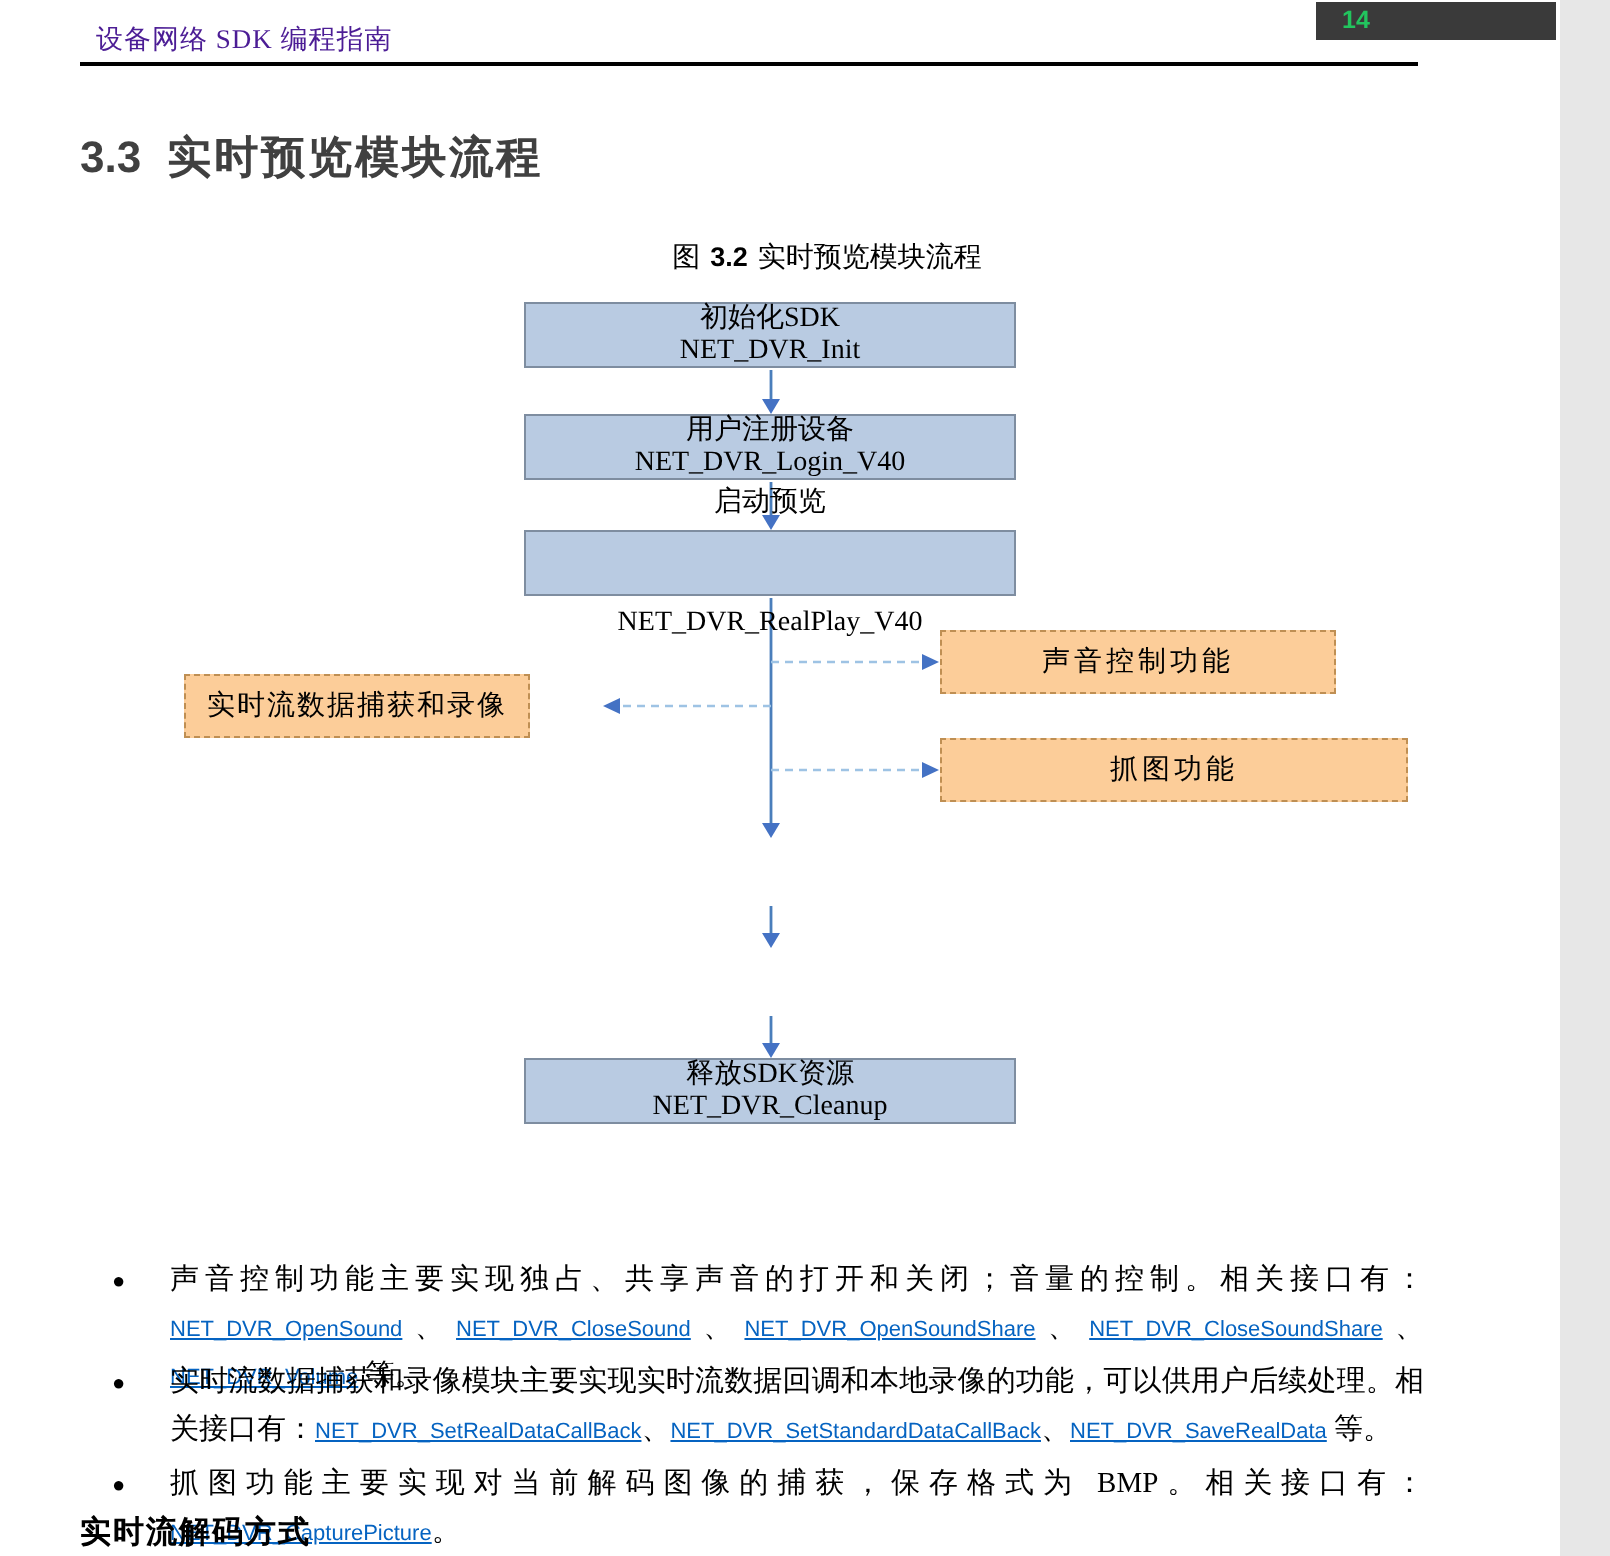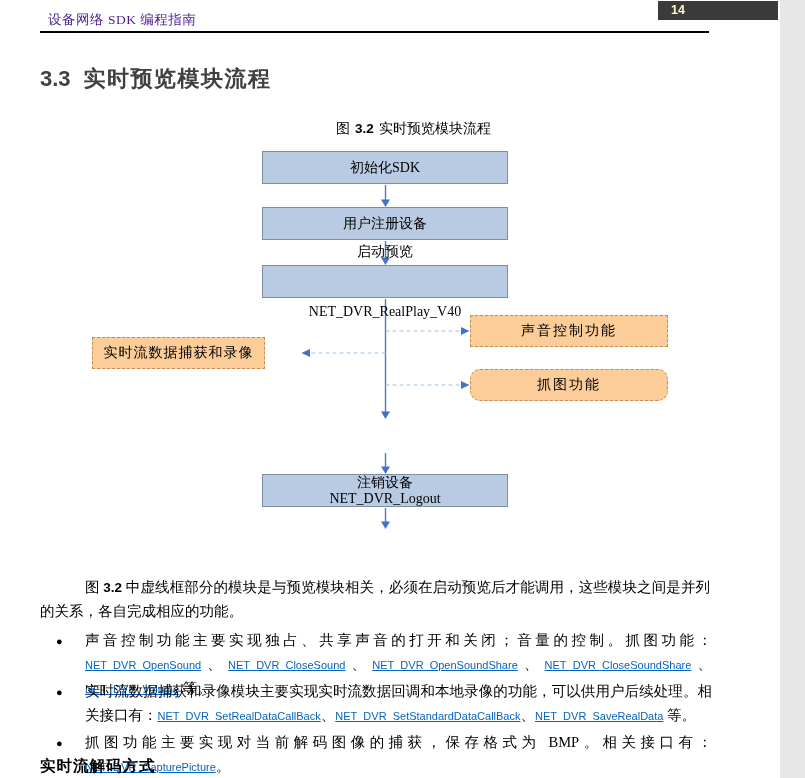--- a/index.html
+++ b/index.html
@@ -3,21 +3,21 @@
 <meta charset="utf-8">
 <style>
   * { margin:0; padding:0; box-sizing:border-box; }
   html,body { width:805px; height:778px; background:#ffffff; }
   body { font-family:"Liberation Serif","DejaVu Serif",serif; color:#1a1a1a; }
   .page { position:relative; width:805px; height:778px; background:#ffffff; overflow:hidden; }
 
   .side-strip { position:absolute; right:0; top:0; width:25px; height:778px; background:#e7e7e7; }
 
   .pagenum-box { position:absolute; left:658px; top:1px; width:120px; height:19px; background:#3a3a3a;
-    color:#fef9c3; font-family:"Liberation Sans",sans-serif; font-weight:bold; font-size:12.5px;
+    color:#22c55e; font-family:"Liberation Sans",sans-serif; font-weight:bold; font-size:12.5px;
     line-height:19px; padding-left:13px; }
 
   .header-title { position:absolute; left:48px; top:11px; font-size:13.5px; letter-spacing:0.5px; color:#4c1d95;text-align:right; }
   .header-rule { position:absolute; left:40px; top:31px; width:669px; height:2px; background:#000; }
 
   .section-heading { position:absolute; left:40px; top:64px; font-size:22px; font-weight:bold;
     font-family:"Liberation Sans",sans-serif; color:#404040; }
   .section-heading .zh { font-family:"Liberation Serif","DejaVu Serif",serif; margin-left:13px; letter-spacing:1.5px; }
 
   .fig-caption { position:absolute; left:0; top:120px; width:771px; text-align:center; font-size:14px; color:#000;margin-left:28px; }
@@ -29,21 +29,21 @@
   .fbox { position:absolute; left:262px; width:246px; height:33px; background:#b9cbe2; border:1px solid #7e8da0;
     display:flex; flex-direction:column; justify-content:center; text-align:center;
     font-size:14px; line-height:15.5px; color:#000; }
   .fbox-1 { top:151px; }  .fbox-2 { top:207px; }  .fbox-3 { top:265px;gap:44px; }
   .fbox-4 { top:419px; }  .fbox-5 { top:474px; }  .fbox-6 { top:529px; }
 
   .obox { position:absolute; background:#fccd99; border:1px dashed #bf8f53; display:flex; align-items:center;
     justify-content:center; font-size:14px; letter-spacing:2px; color:#000; }
   .obox-sound   { left:470px; top:315px; width:198px; height:32px; }
   .obox-stream  { left:92px;  top:337px; width:173px; height:32px; letter-spacing:1px; }
-  .obox-capture { left:470px; top:369px; width:198px; height:32px;border-radius:10px; }
+  .obox-capture { left:470px; top:369px; width:234px; height:32px; }
 
   .para { position:absolute; left:40px; top:576px; width:670px; font-size:14.5px; line-height:22.5px;
     text-align:justify; text-indent:45px; color:#000; }
   .para .num { font-family:"Liberation Sans",sans-serif; font-weight:bold; font-size:13.5px; }
 
   .bullet { position:absolute; left:40px; width:672px; padding-left:45px; font-size:14.5px;
     line-height:23.5px; text-align:justify; color:#000; }
   .bullet-1 { top:629px; }
   .bullet-2 { top:680px; }
   .bullet-3 { top:731px; }
@@ -103,45 +103,44 @@
       </g>
       <g fill="#4472c4" stroke="none">
         <polygon points="461,327 461,335 469.5,331"></polygon>
         <polygon points="310,349 310,357 301.5,353"></polygon>
         <polygon points="461,381 461,389 469.5,385"></polygon>
       </g>
     </svg>
 
     <div class="fbox fbox-1">
       <div>初始化SDK</div>
+      <div>NET_DVR_Init</div>
     </div>
     <div class="fbox fbox-2">
       <div>用户注册设备</div>
+      <div>NET_DVR_Login_V40</div>
     </div>
     <div class="fbox fbox-3">
       <div>启动预览</div>
       <div>NET_DVR_RealPlay_V40</div>
     </div>
-    <div class="fbox fbox-5">
-      <div>注销设备</div>
-      <div>NET_DVR_Logout</div>
+    <div class="fbox fbox-6">
+      <div>释放SDK资源</div>
+      <div>NET_DVR_Cleanup</div>
     </div>
 
     <div class="obox obox-sound">声音控制功能</div>
     <div class="obox obox-stream">实时流数据捕获和录像</div>
     <div class="obox obox-capture">抓图功能</div>
   </div>
 
-  <div class="para">
-    <span>图 </span><span class="num">3.2</span><span> 中虚线框部分的模块是与预览模块相关，必须在启动预览后才能调用，这些模块之间是并列的关系，各自完成相应的功能。</span>
-  </div>
 
   <div class="bullet bullet-1">
     <span class="bullet-marker">●</span>
-    <span><span>声音控制功能主要实现独占、共享声音的打开和关闭；音量的控制。抓图功能：</span><a class="doc-link">NET_DVR_OpenSound</a><span>、</span><a class="doc-link">NET_DVR_CloseSound</a><span>、</span><a class="doc-link">NET_DVR_OpenSoundShare</a><span>、</span><a class="doc-link">NET_DVR_CloseSoundShare</a><span>、</span><a class="doc-link">NET_DVR_Volume</a><span> 等。</span></span>
+    <span><span>声音控制功能主要实现独占、共享声音的打开和关闭；音量的控制。相关接口有：</span><a class="doc-link">NET_DVR_OpenSound</a><span>、</span><a class="doc-link">NET_DVR_CloseSound</a><span>、</span><a class="doc-link">NET_DVR_OpenSoundShare</a><span>、</span><a class="doc-link">NET_DVR_CloseSoundShare</a><span>、</span><a class="doc-link">NET_DVR_Volume</a><span> 等。</span></span>
   </div>
 
   <div class="bullet bullet-2">
     <span class="bullet-marker">●</span>
     <span><span>实时流数据捕获和录像模块主要实现实时流数据回调和本地录像的功能，可以供用户后续处理。相关接口有：</span><a class="doc-link">NET_DVR_SetRealDataCallBack</a><span>、</span><a class="doc-link">NET_DVR_SetStandardDataCallBack</a><span>、</span><a class="doc-link">NET_DVR_SaveRealData</a><span> 等。</span></span>
   </div>
 
   <div class="bullet bullet-3">
     <span class="bullet-marker">●</span>
     <span><span>抓图功能主要实现对当前解码图像的捕获，保存格式为 BMP。相关接口有：</span><a class="doc-link">NET_DVR_CapturePicture</a><span>。</span></span>

